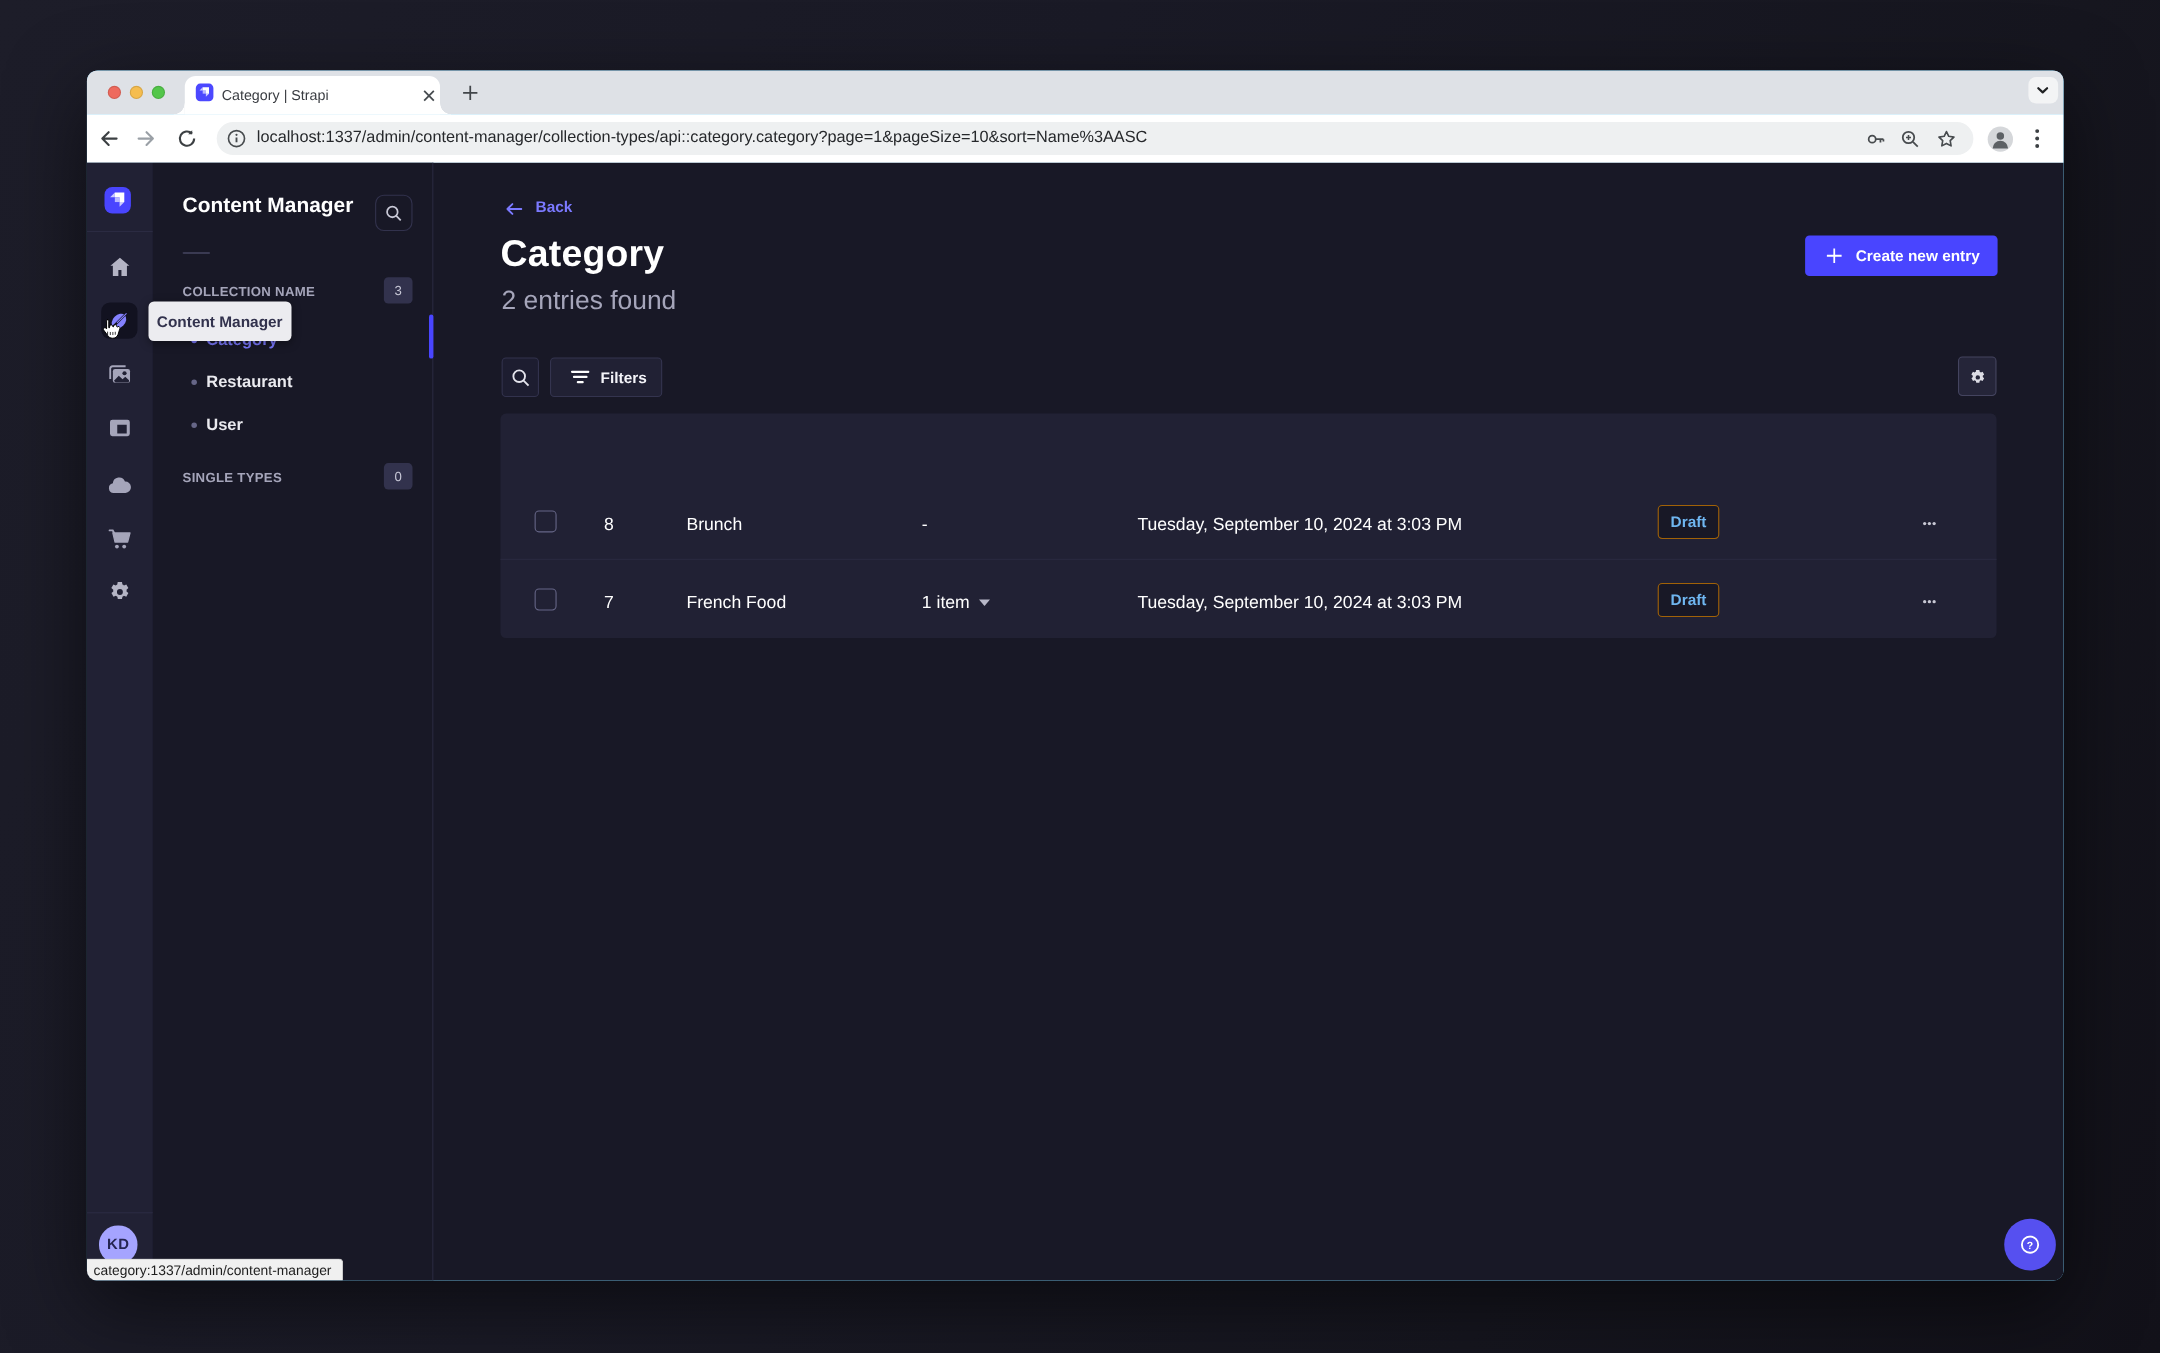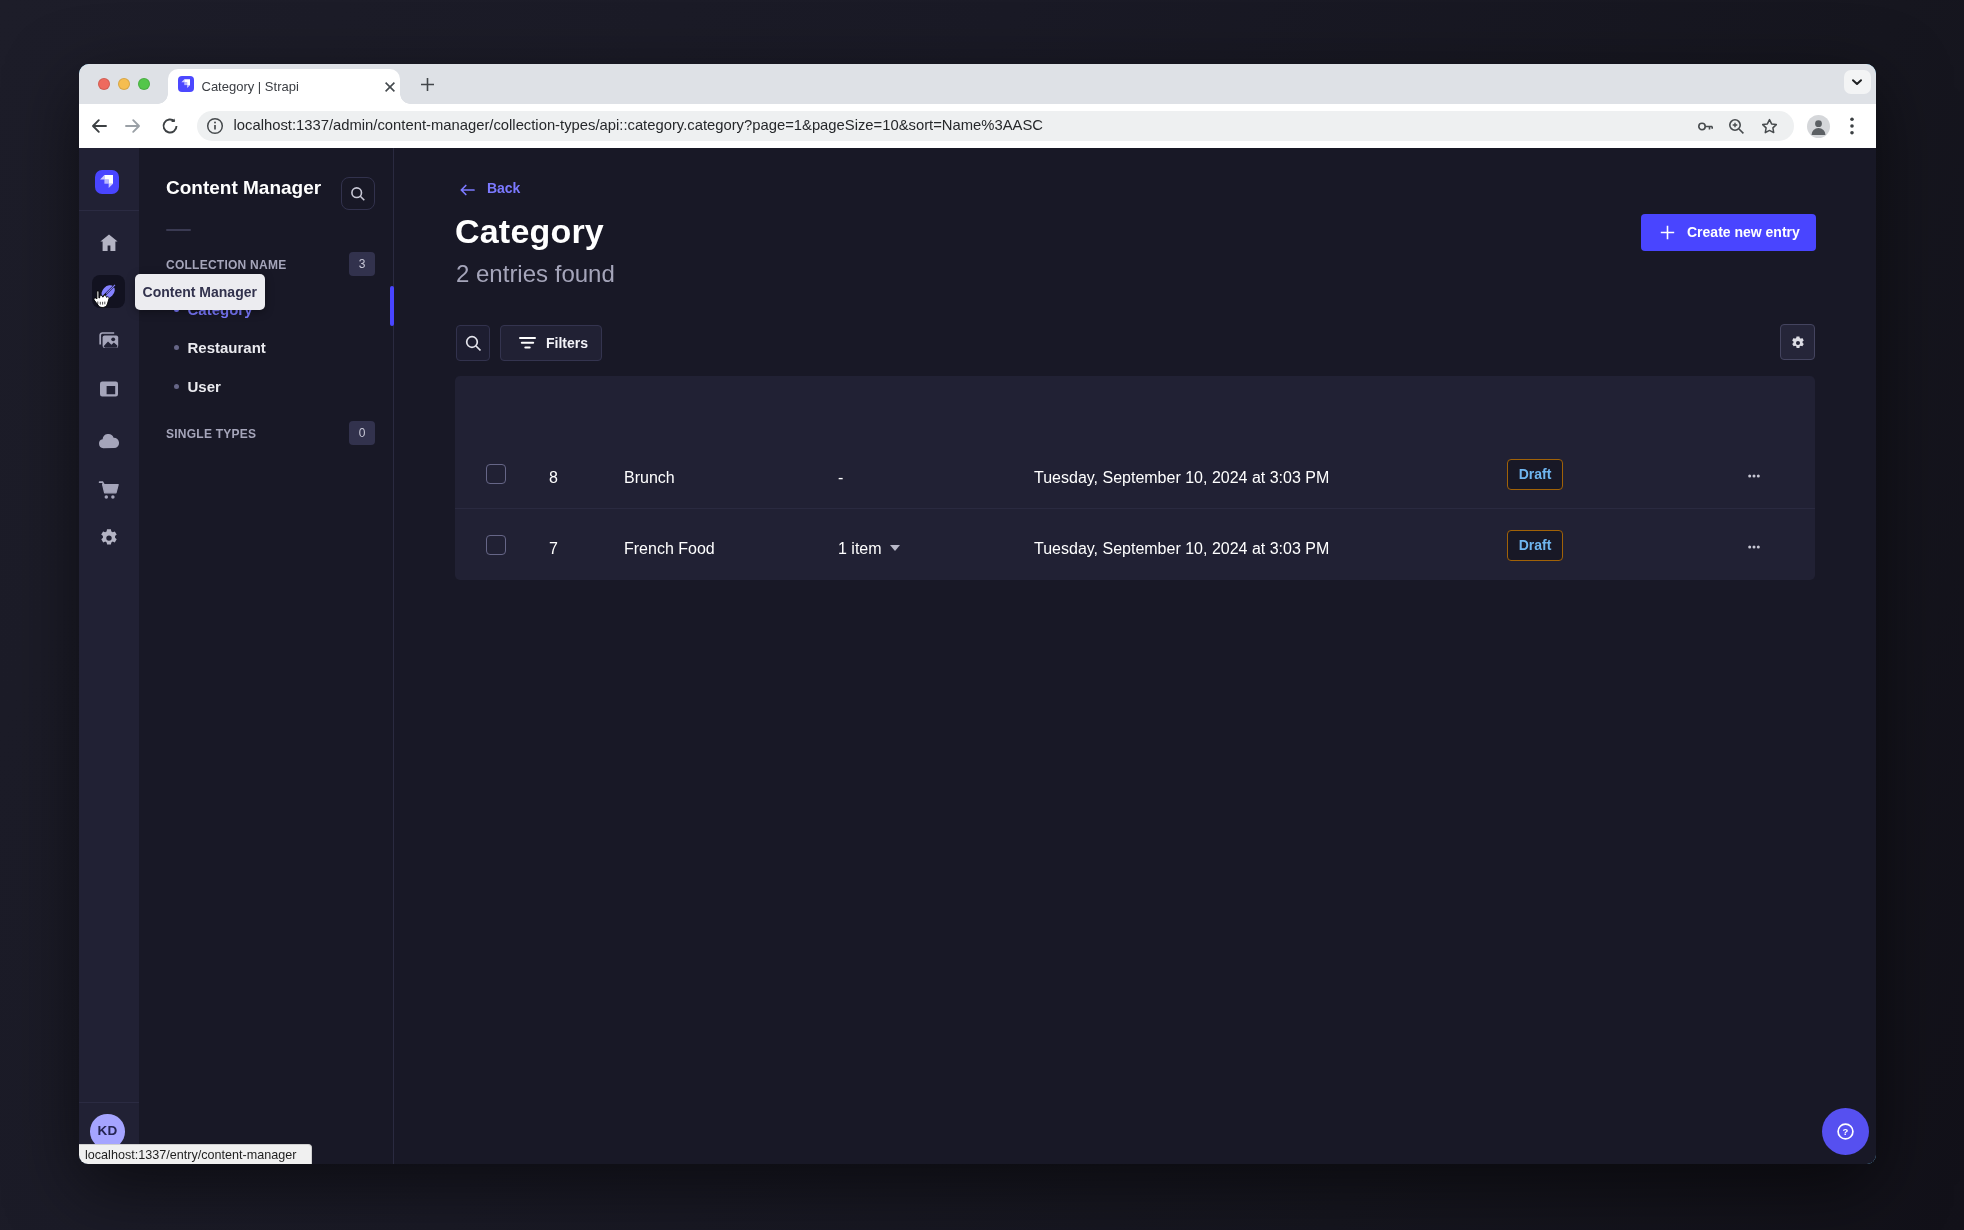--- a/index.html
+++ b/index.html
@@ -334,15 +334,15 @@
     <svg class="abs" style="left:13px;top:141px;z-index:45" width="17" height="20" viewBox="0 0 17 20">
       <path d="M5.5 1.5c.8 0 1.4.6 1.4 1.4v6l.6.1.3-1.5c.1-.8.9-1.3 1.6-1.1.7.1 1.2.8 1.1 1.5l.6.2.4-1c.3-.7 1-1.1 1.7-.8.7.2 1.1 1 .9 1.7l.5.3c.4-.5 1.1-.7 1.7-.4.6.3.9 1 .7 1.7l-1.6 5.3c-.7 2.3-2.9 3.8-5.3 3.6-1.7-.1-3.3-1-4.2-2.5L2.2 11c-.4-.7-.2-1.5.5-1.9.6-.3 1.4-.2 1.8.4l.4.5V2.9c0-.8.6-1.4 1.4-1.4z" fill="#fff" stroke="#000" stroke-width=".9"></path>
       <path d="M5.8 12.5v3 M8.3 12.8v2.8 M10.6 12.8v2.8 M12.8 12.6v2.7" stroke="#000" stroke-width=".7"></path>
     </svg>
     <div class="helpfab">
       <svg style="position:absolute;left:15px;top:15px" width="17" height="17" viewBox="0 0 17 17">
           <circle cx="8.5" cy="8.5" r="7.4" fill="none" stroke="#fff" stroke-width="1.7"></circle>
           <text x="8.5" y="12" font-size="9.5" font-weight="bold" fill="#fff" text-anchor="middle" font-family="Liberation Sans, sans-serif">?</text>
         </svg>
     </div>
-    <div class="status">localhost:1337/entry/content-manager</div>
+    <div class="status">category:1337/admin/content-manager</div>
   </div>
 </div>
 
 </body></html>

